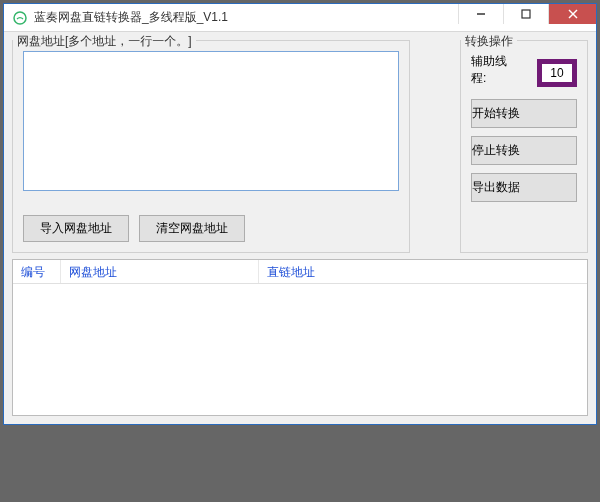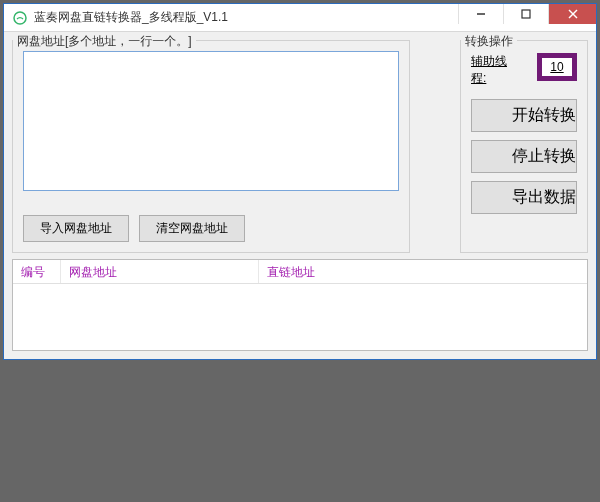--- a/index.html
+++ b/index.html
@@ -7,21 +7,21 @@
     margin: 0;
     font-family: "Microsoft YaHei", "SimSun", Arial, sans-serif;
     font-size: 12px;
     background: #666;
     width: 600px;
     height: 502px;
     overflow: hidden;
   }
   .window {
     width: 594px;
-    height: 357px;
+    height: 422px;
     margin: 3px;
     background: #fff;
     border: 1px solid #2a6bbd;
     display: flex;
     flex-direction: column;
   }
   .titlebar {
     height: 28px;
     background: #fff;
     border-bottom: 1px solid #d8d8d8;
@@ -98,60 +98,59 @@
   .group-right {
     width: 128px;
     padding-top: 12px;
     display: flex;
     flex-direction: column;
     gap: 8px;
     margin-left: 40px;
   }
   .thread-row {
     display: flex;
-    align-items: flex-start;
+    align-items: flex-end;
     gap: 16px;
     margin-bottom: 4px;
-    text-decoration: underline;
   }
   .thread-input {
     flex: 1;
     width: 40px;
     border: 5px solid #701a75;
     padding: 2px 4px;
     text-align: center;
     font-family: inherit;
     font-size: 12px;
   }
   .side-btn {
     border: 1px solid #adadad;
     background: #e1e1e1;
     padding: 5px 0;
     font-family: inherit;
-    font-size: 16px;
+    font-size: 12px;
     cursor: default;
-    text-align: right;
+    text-align: left;
   }
   .results {
     flex: 1;
     border: 1px solid #bcbcbc;
     background: #fff;
     display: flex;
     flex-direction: column;
     overflow: hidden;
   }
   .results-header {
     display: flex;
     background: #fff;
     border-bottom: 1px solid #e0e0e0;
     height: 24px;
   }
   .col-h {
     padding: 4px 8px;
-    color: #a21caf;
+    color: #1d4ed8;
     border-right: 1px solid #e8e8e8;
   }
   .col-num { width: 48px; }
   .col-url { width: 198px; }
   .col-direct { flex: 1; border-right: none; }
   .results-body { flex: 1; }
 </style>
 </head>
 <body>
 

